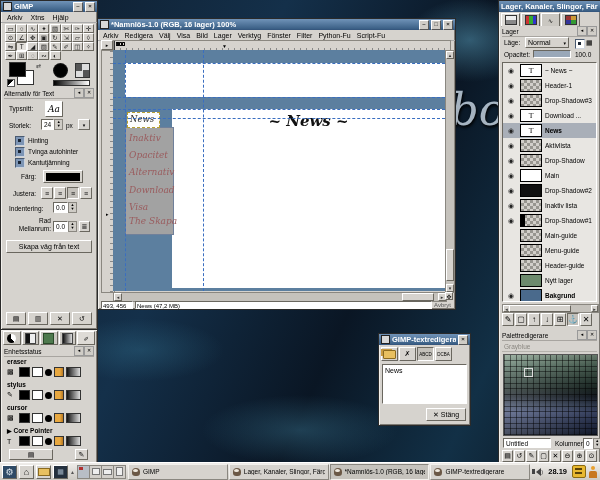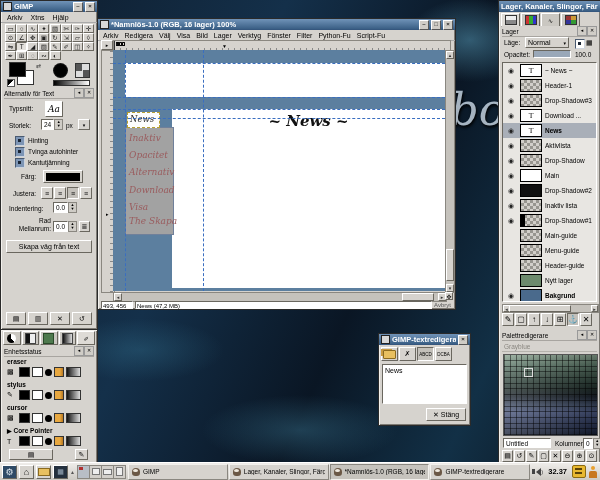--- a/index.html
+++ b/index.html
@@ -660,21 +660,21 @@
         <span class="task" style="flex:1;min-width:0;">
         <span class="wilb"></span>
         <span style="overflow:hidden;text-overflow:clip;">GIMP-textredigerare</span>
       </span>
       </span>
     <span style="display:flex;align-items:center;">
       <i style="width:3px;height:5px;background:#444;"></i>
       <i style="width:0;height:0;border:4px solid transparent;border-right:5px solid #444;margin-left:-3px;"></i>
       <i style="font-size:6px;font-style:normal;color:#444;">)</i>
     </span>
-    <span style="font-size:7.5px;font-weight:bold;padding:0 3px;">32.37</span>
+    <span style="font-size:7.5px;font-weight:bold;padding:0 3px;">28.19</span>
     <span style="width:12px;height:11px;background:#e8b830;border:1px solid #8a6a10;border-radius:2px;position:relative;">
         <i style="position:absolute;left:2px;top:2px;width:7px;height:2px;background:#5a4208;"></i>
         <i style="position:absolute;left:2px;top:6px;width:7px;height:2px;background:#5a4208;"></i>
       </span>
     <span style="width:10px;height:12px;position:relative;">
         <i style="position:absolute;left:3px;top:0;width:4px;height:4px;border-radius:50%;background:#e8a030;"></i>
         <i style="position:absolute;left:1px;top:5px;width:8px;height:7px;border-radius:2px 2px 0 0;background:#c87820;"></i>
       </span>
   </div>
 

